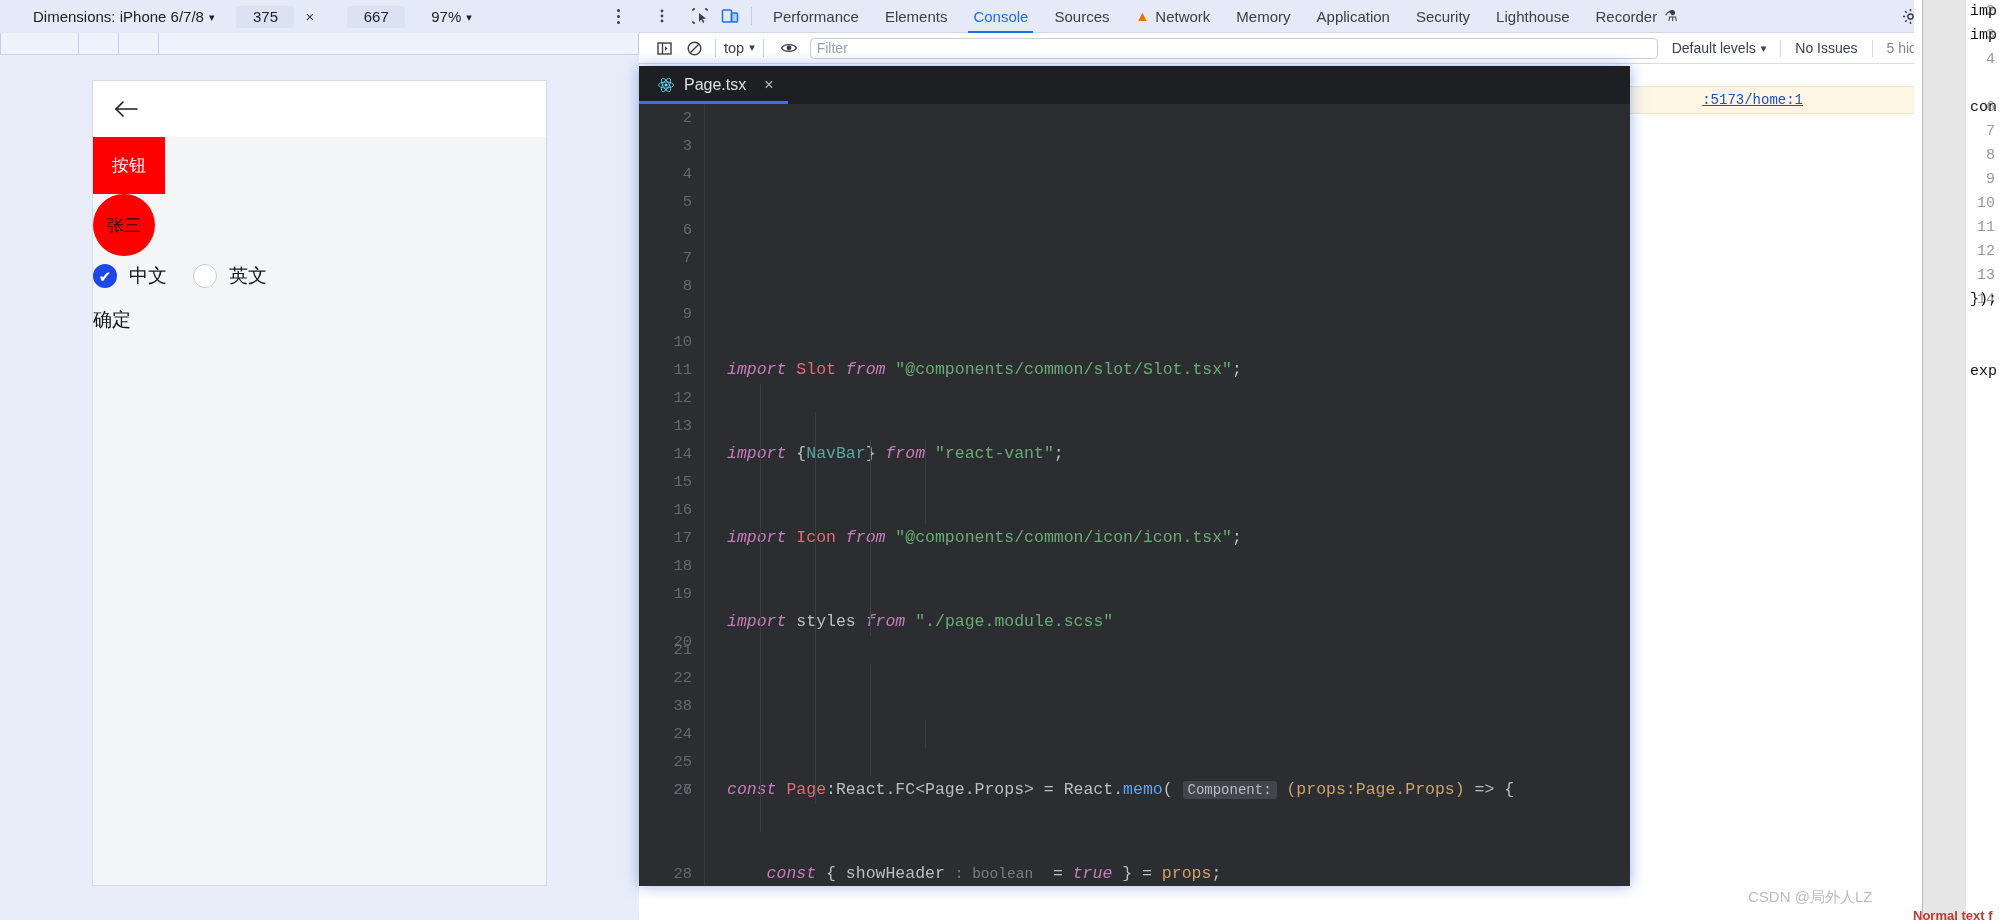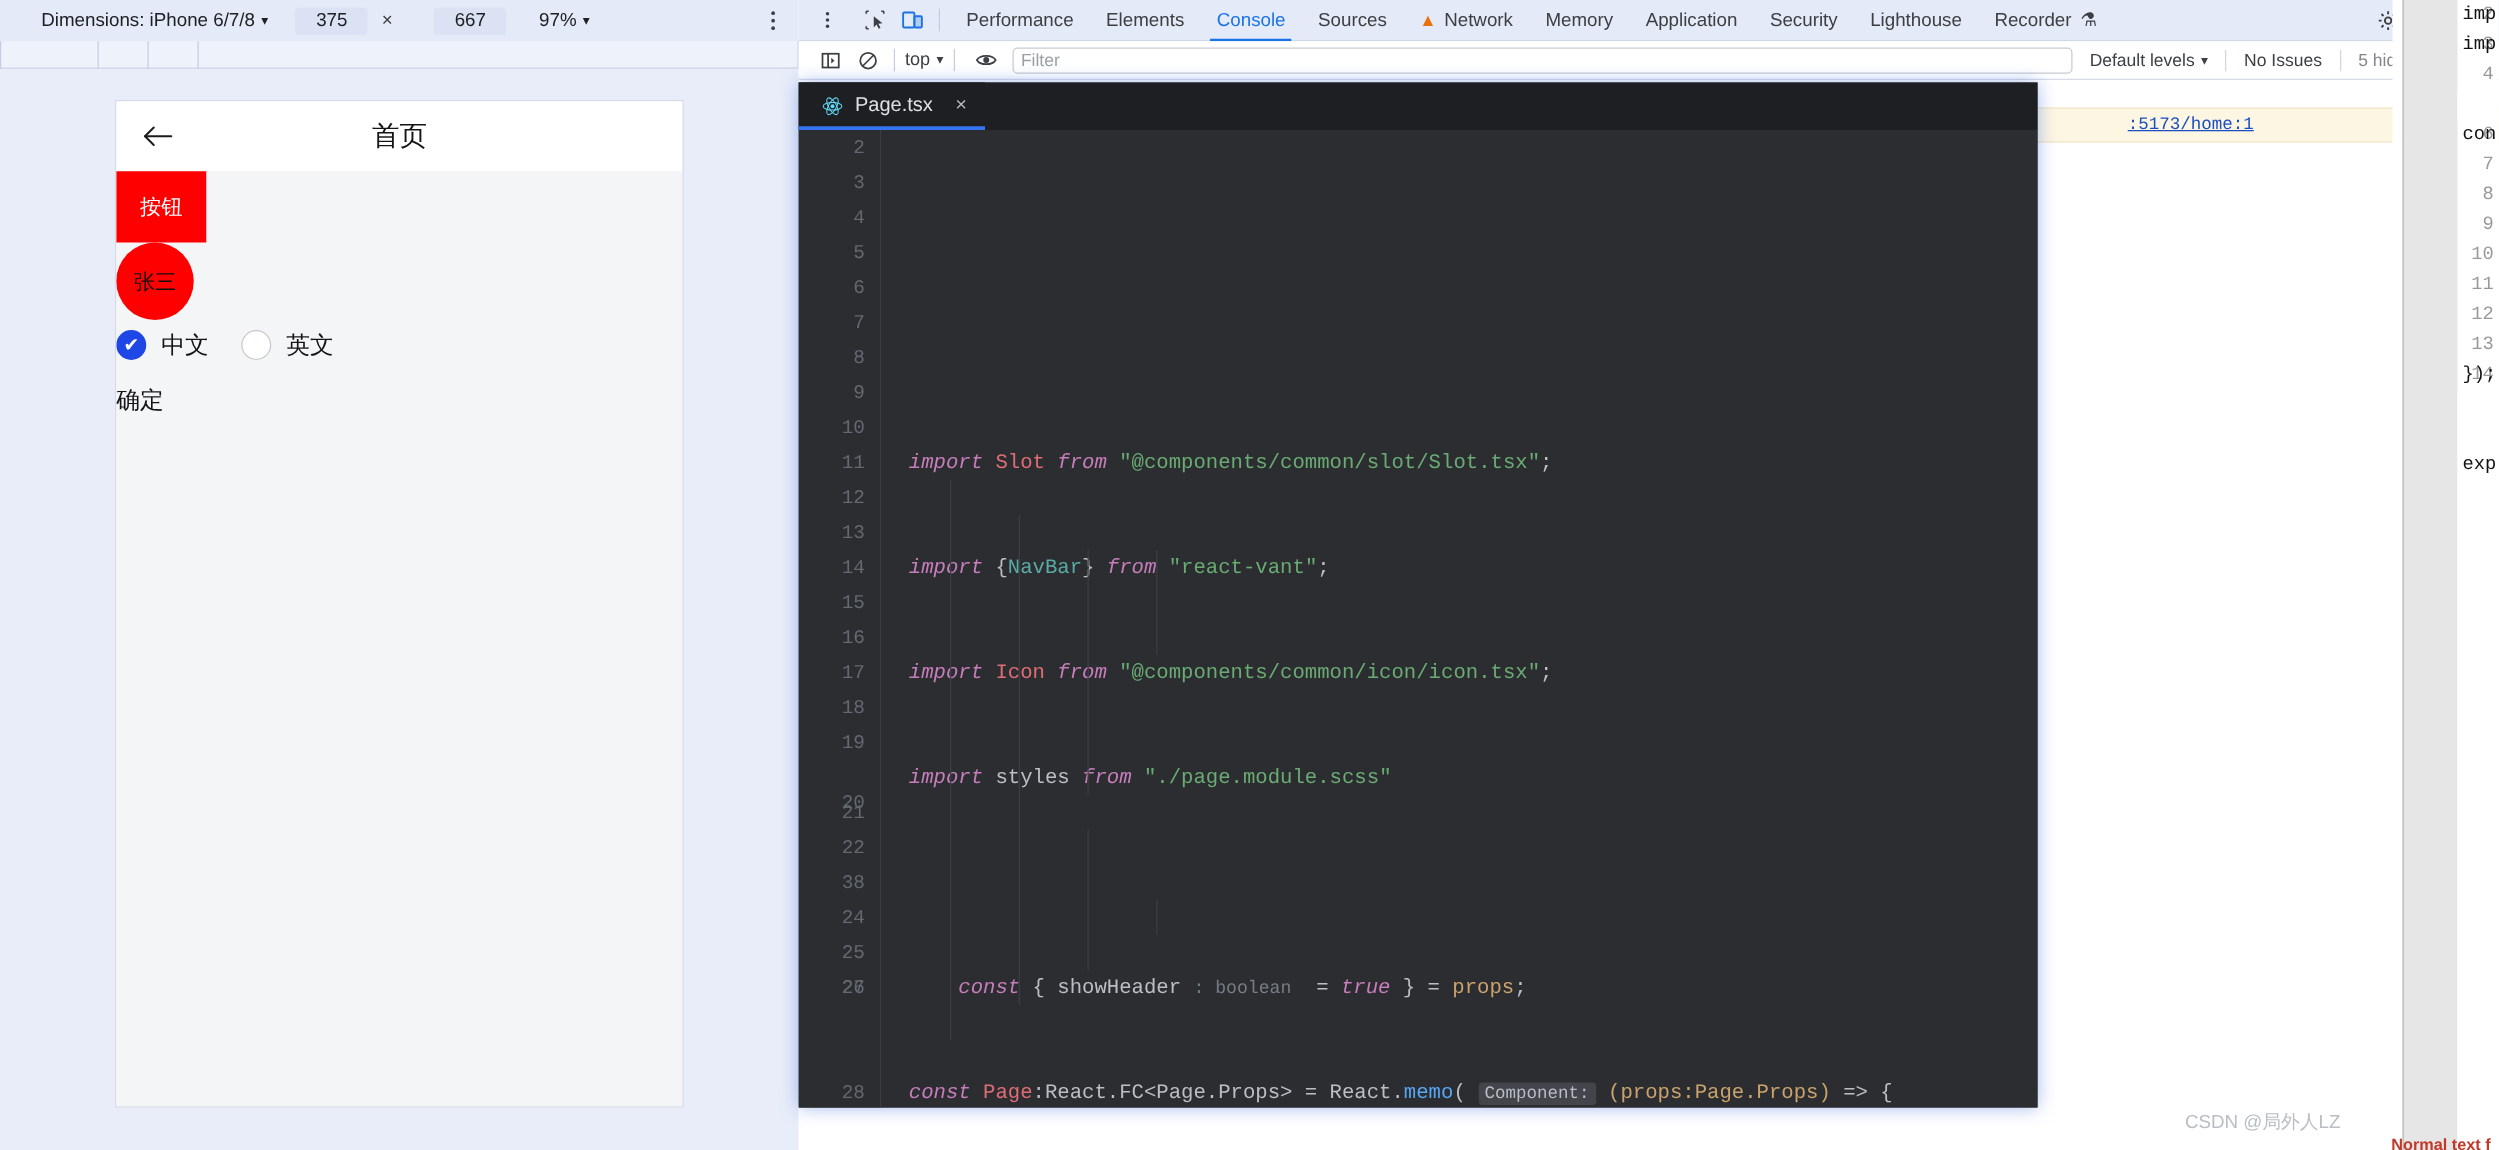--- a/index.html
+++ b/index.html
@@ -311,21 +311,20 @@
     </div>
 
     <div id="phone">
       <div id="phone-navbar">
         <div id="phone-back">
           <svg width="26" height="20" viewBox="0 0 26 20" fill="none" aria-hidden="true">
             <path d="M24 10 H3" stroke="#1c1c1e" stroke-width="1.6" stroke-linecap="round"></path>
             <path d="M10 3 L3 10 L10 17" stroke="#1c1c1e" stroke-width="1.6" stroke-linecap="round" stroke-linejoin="round" fill="none"></path>
           </svg>
         </div>
-        <div id="phone-title">首页</div>
       </div>
       <div id="phone-body">
         <div id="btn-anniu">按钮</div>
         <div id="avatar-zhangsan">张三</div>
         <div id="radio-row">
           <div class="radio-opt">
             <span class="radio-dot-on">✔</span>
             <span class="radio-label">中文</span>
           </div>
           <div class="radio-opt">
@@ -504,22 +503,22 @@
         <div class="guide" style="left:165px; top:336px; height:196px;"></div>
         <div class="guide" style="left:220px; top:336px; height:84px;"></div>
         <div class="guide" style="left:165px; top:560px; height:112px;"></div>
         <div class="guide" style="left:220px; top:616px; height:28px;"></div>
 
         <span class="cl"><span class="kwm">import</span> <span class="cls">Slot</span> <span class="kwm">from</span> <span class="str">"@components/common/slot/Slot.tsx"</span><span class="plain">;</span></span>
         <span class="cl"><span class="kwm">import</span> <span class="plain">{</span><span class="tag">NavBar</span><span class="plain">}</span> <span class="kwm">from</span> <span class="str">"react-vant"</span><span class="plain">;</span></span>
         <span class="cl"><span class="kwm">import</span> <span class="cls">Icon</span> <span class="kwm">from</span> <span class="str">"@components/common/icon/icon.tsx"</span><span class="plain">;</span></span>
         <span class="cl"><span class="kwm">import</span> <span class="plain">styles</span> <span class="kwm">from</span> <span class="str">"./page.module.scss"</span></span>
         <span class="gap"></span>
+        <span class="cl"><span class="kwm">const</span> <span class="cls">Page</span><span class="plain">:React.FC&lt;Page.Props&gt; = React.</span><span class="fn">memo</span><span class="plain">(</span> <span class="param-hint">Component:</span> <span class="attr">(props:Page.Props)</span> <span class="plain">=&gt; {</span></span>
         <span class="cl">    <span class="kwm">const</span> <span class="plain">{ showHeader</span> <span class="type-hint">: boolean</span>  <span class="plain">=</span> <span class="kwm">true</span> <span class="plain">} =</span> <span class="attr">props</span><span class="plain">;</span></span>
-        <span class="cl"><span class="kwm">const</span> <span class="cls">Page</span><span class="plain">:React.FC&lt;Page.Props&gt; = React.</span><span class="fn">memo</span><span class="plain">(</span> <span class="param-hint">Component:</span> <span class="attr">(props:Page.Props)</span> <span class="plain">=&gt; {</span></span>
         
         
         
         
         
         
         
         
         
         

